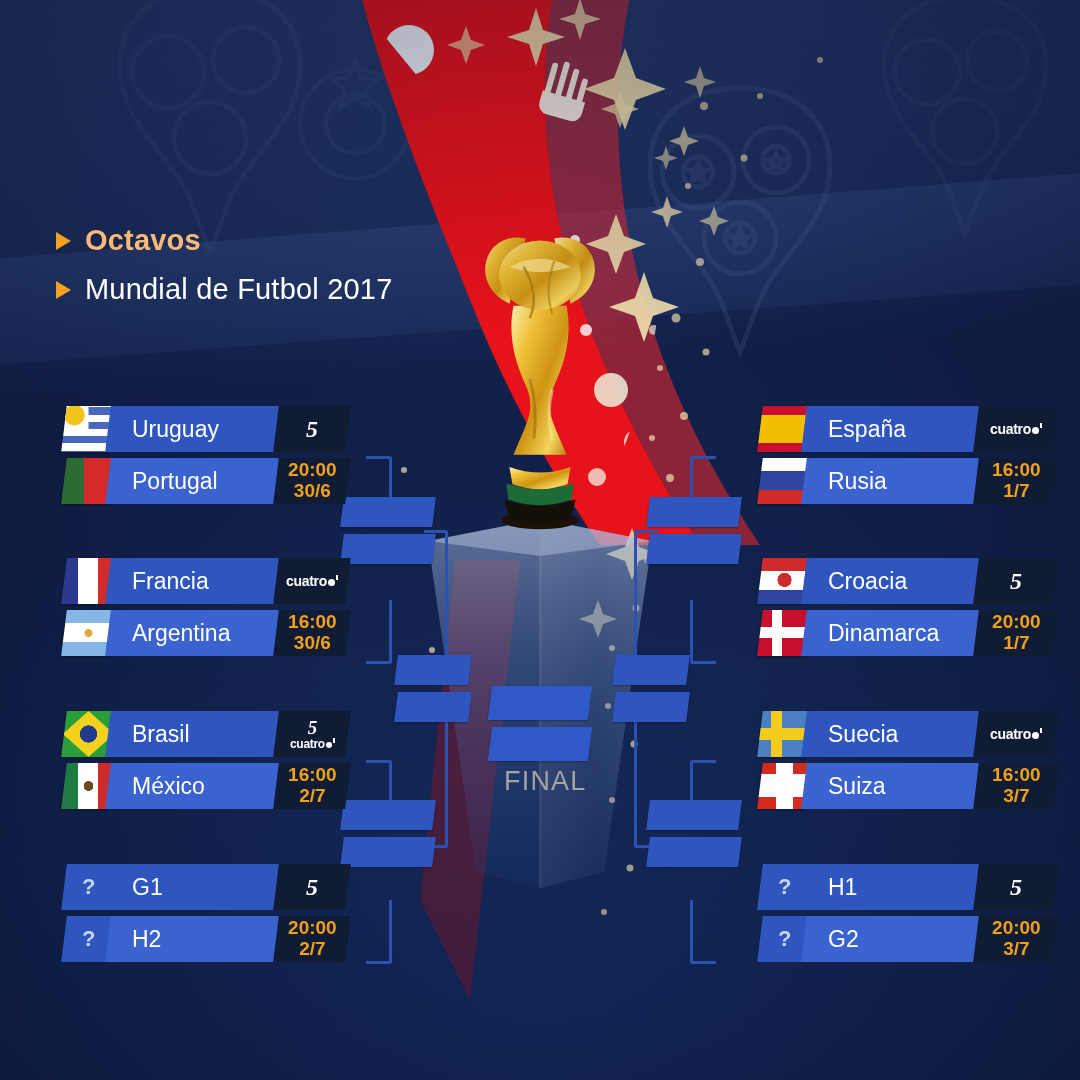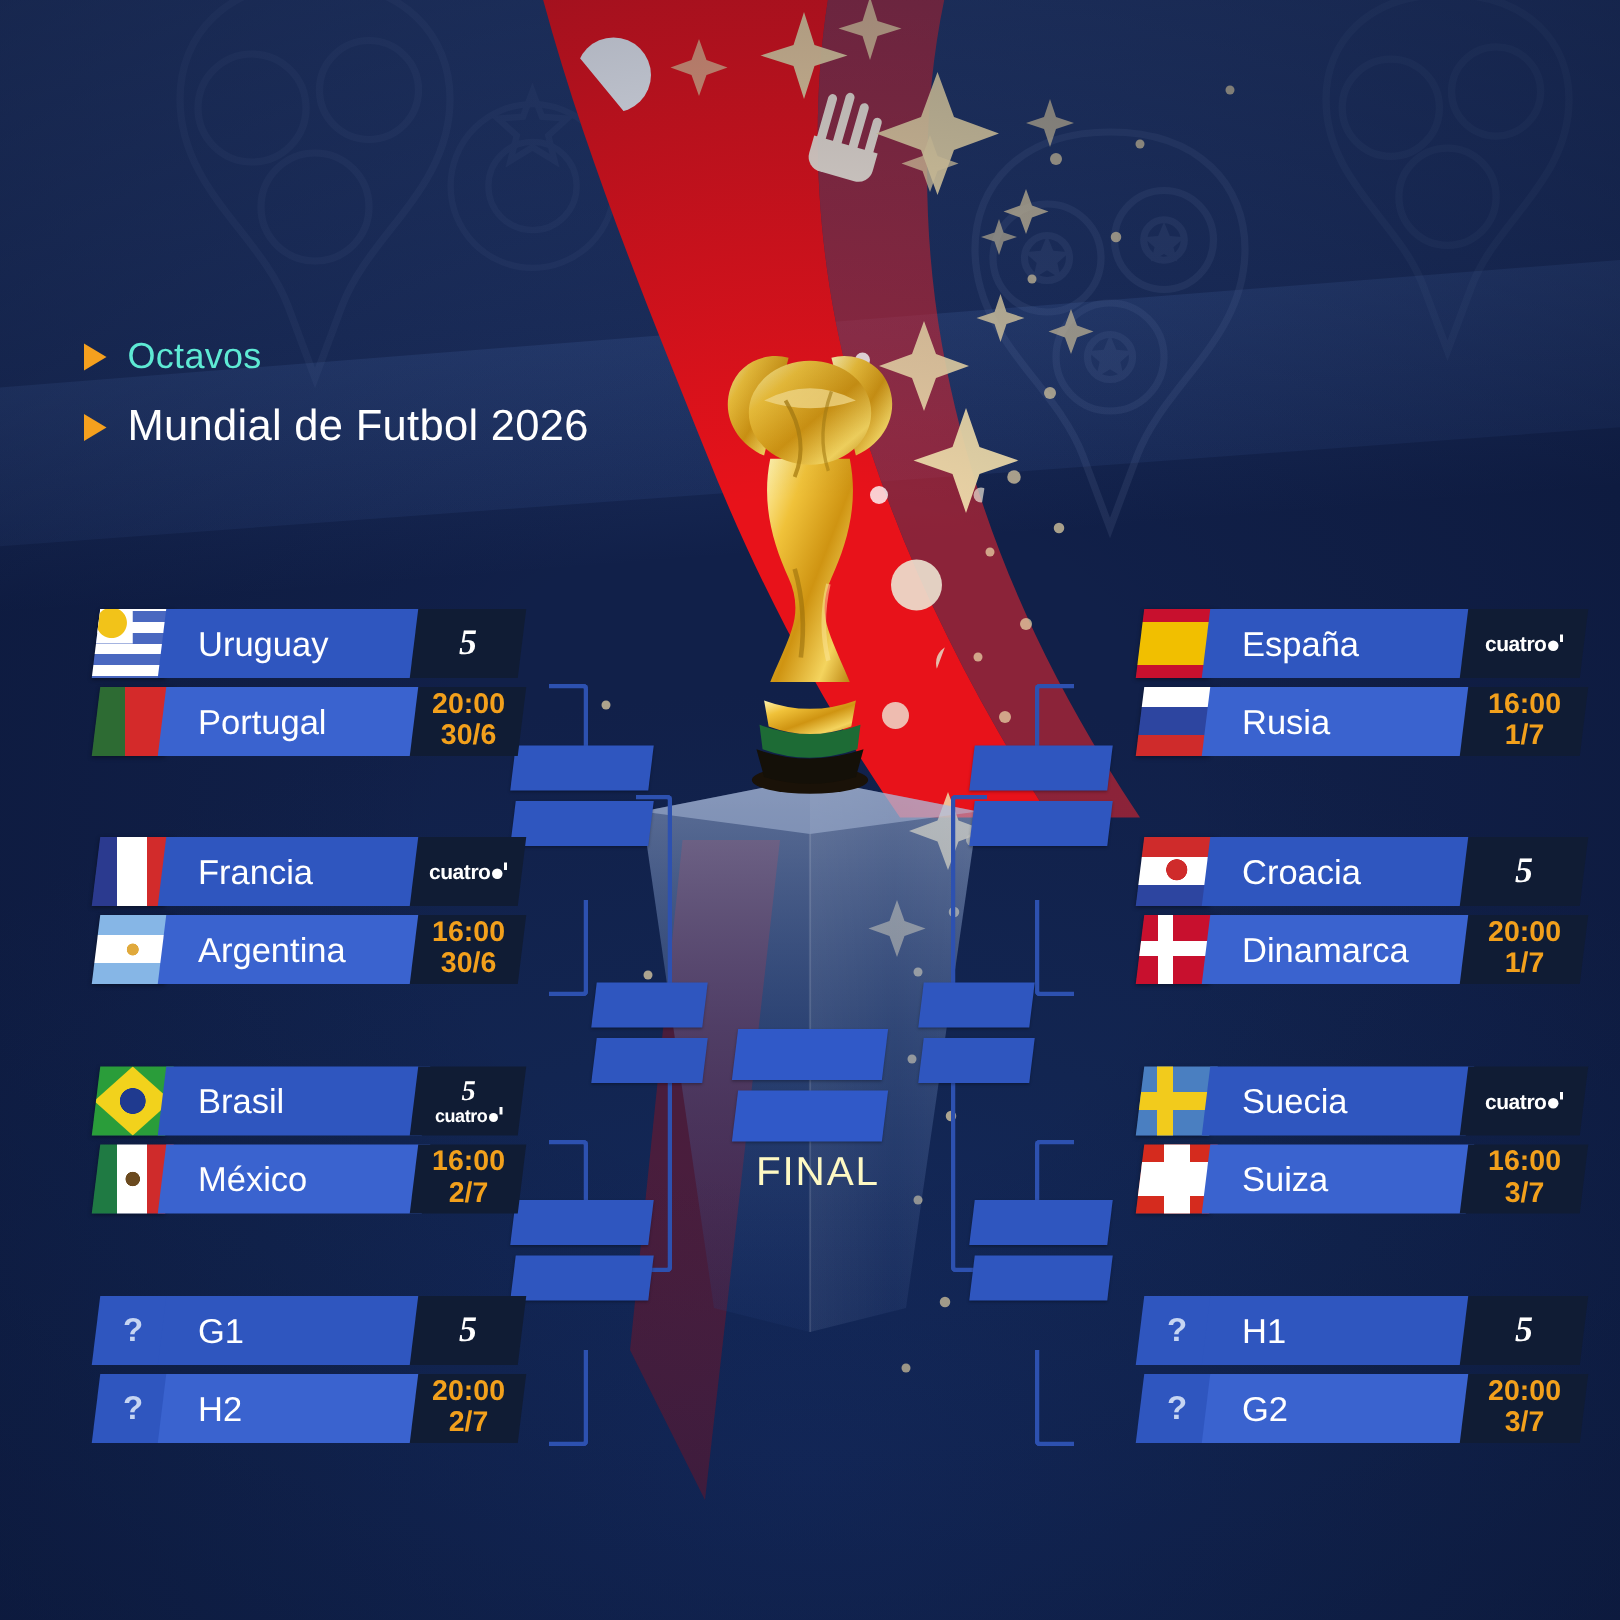--- a/index.html
+++ b/index.html
@@ -35,21 +35,21 @@
   .emblem{ position:absolute; opacity:.085; }
   .emblem svg{ display:block; }
 
   
   .swoosh{ position:absolute; left:0; top:0; width:1080px; height:1080px; }
 
   
   .title-block{ position:absolute; left:56px; top:224px; z-index:24; }
   .title-row{ display:flex; align-items:center; gap:14px; }
   .tri{ width:0;height:0; border-left:15px solid #f5a01e; border-top:9px solid transparent; border-bottom:9px solid transparent; flex:0 0 auto; }
-  .t1{ color:#5eead4; font-size:24px; font-weight:normal; letter-spacing:.2px; }
+  .t1{ color:#fdba74; font-size:29px; font-weight:bold; letter-spacing:.2px; }
   .t2{ color:#ffffff; font-size:29px; font-weight:normal; letter-spacing:.2px; }
   .title-row + .title-row{ margin-top:16px; }
 
   
   .as-logo{
     position:absolute; right:44px; top:32px; z-index:26;
     color:#fff; font-family:"Liberation Serif", serif; font-weight:bold;
     font-size:84px; line-height:.9; letter-spacing:-2px;
   }
 
@@ -119,21 +119,21 @@
     width:100%; height:30px; background:#2f56bf;
     transform:skewX(-7deg); box-shadow:0 1px 2px rgba(0,0,0,.3);
   }
   .slot .bar + .bar{ margin-top:7px; }
   .slot.final .bar{ background:#3059c8; height:34px; }
 
   
   .conn{ position:absolute; z-index:18; border-color:#2d51b0; border-style:solid; }
 
   .final-label{
-    position:absolute; z-index:23; color:#fef9c3; font-size:27px;
+    position:absolute; z-index:23; color:#a3a3a3; font-size:27px;
     letter-spacing:1.2px;
   }
 </style>
 </head>
 <body>
 
 <div id="stage">
 
   <div class="bg-base"></div>
 
@@ -302,21 +302,21 @@
     </g>
   </svg>
 
   <div class="title-block">
     <div class="title-row">
       <div class="tri"></div>
       <div class="t1">Octavos</div>
     </div>
     <div class="title-row">
       <div class="tri"></div>
-      <div class="t2">Mundial de Futbol 2026</div>
+      <div class="t2">Mundial de Futbol 2017</div>
     </div>
   </div>
 
 
   <div class="conn" style="left:366px;top:456px;width:26px;height:64px;border-width:3px 3px 0 0;border-radius:0 3px 0 0;"></div>
   <div class="conn" style="left:366px;top:600px;width:26px;height:64px;border-width:0 3px 3px 0;border-radius:0 0 3px 0;"></div>
   <div class="conn" style="left:366px;top:760px;width:26px;height:64px;border-width:3px 3px 0 0;border-radius:0 3px 0 0;"></div>
   <div class="conn" style="left:366px;top:900px;width:26px;height:64px;border-width:0 3px 3px 0;border-radius:0 0 3px 0;"></div>
   <div class="conn" style="left:424px;top:530px;width:24px;height:148px;border-width:3px 3px 0 0;border-radius:0 3px 0 0;"></div>
   <div class="conn" style="left:424px;top:700px;width:24px;height:148px;border-width:0 3px 3px 0;border-radius:0 0 3px 0;"></div>

